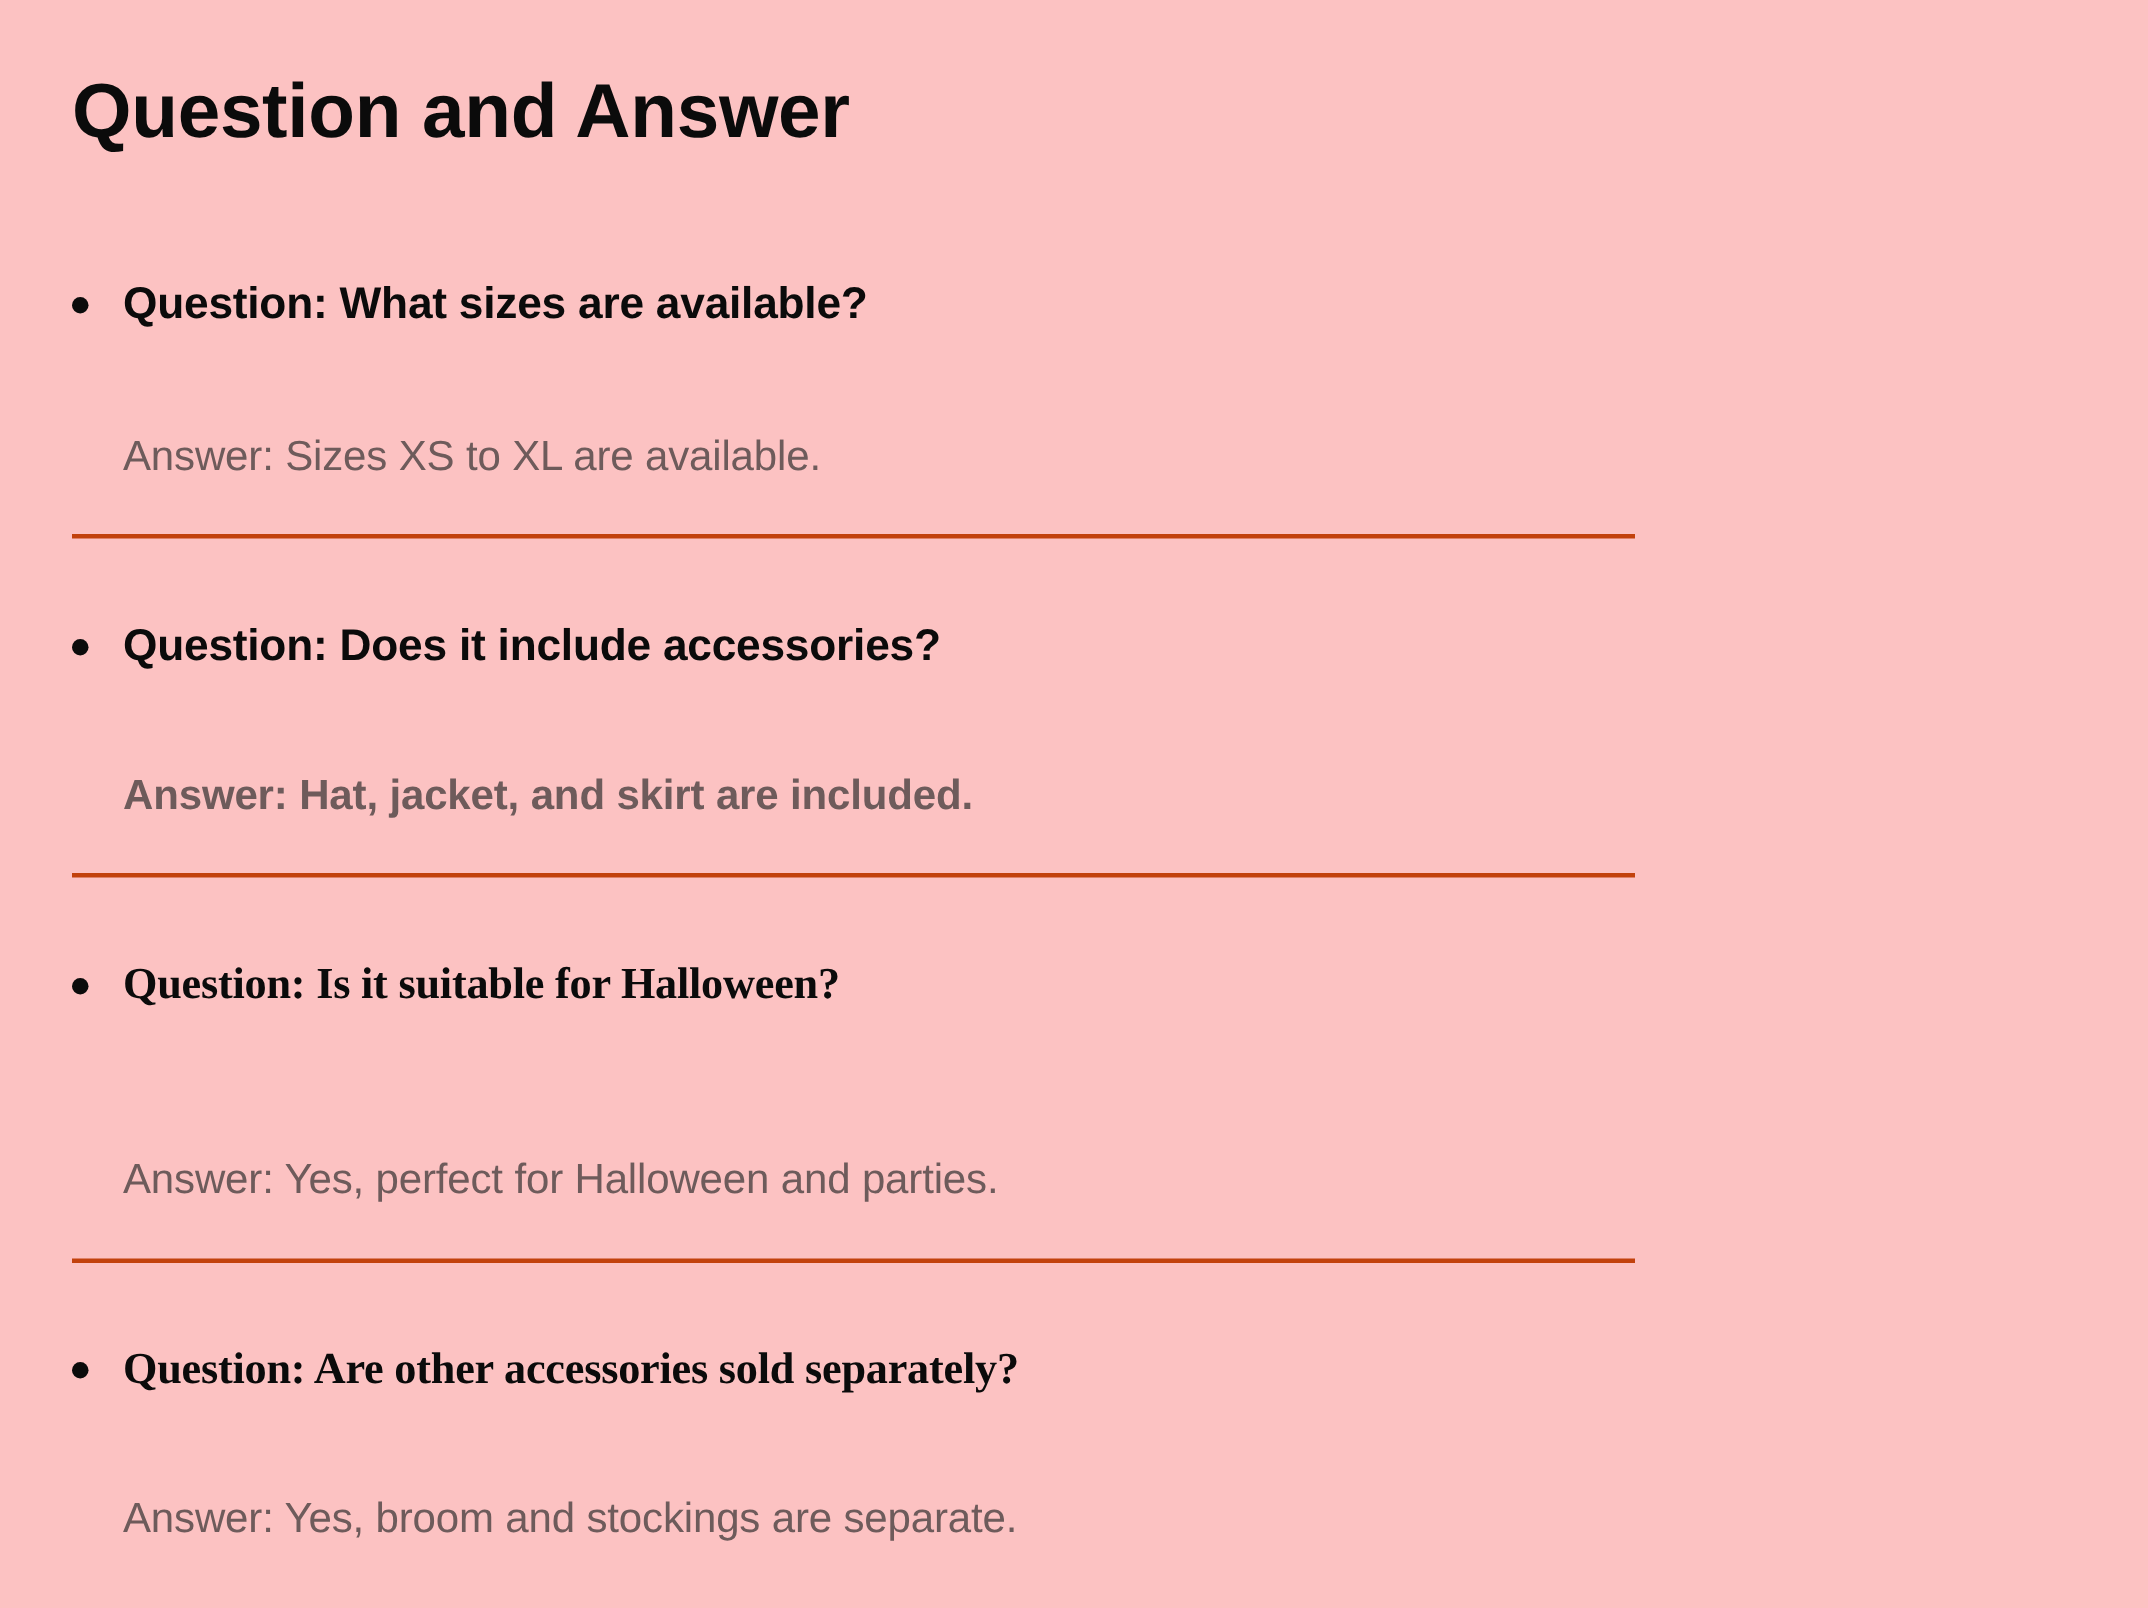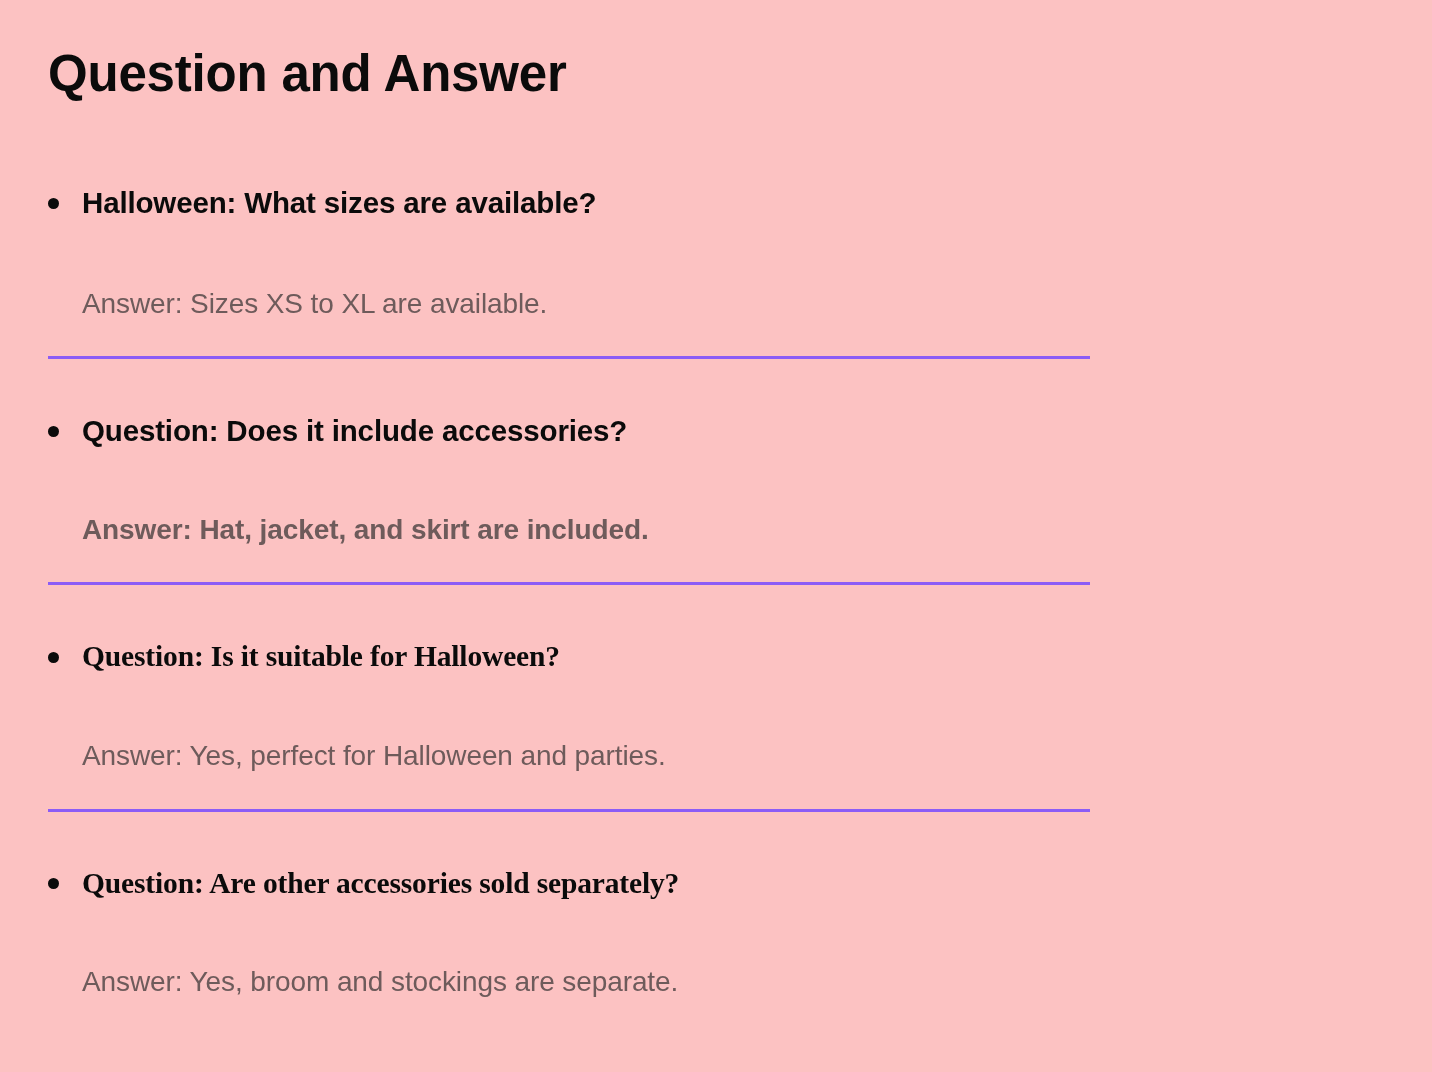--- a/index.html
+++ b/index.html
@@ -34,21 +34,21 @@
   .qa-list {
     list-style: none;
     margin: 0;
     padding: 0;
   }
   .qa-block {
     margin: 0;
     padding: 0;
   }
   .qa-block + .qa-block {
-    border-top: 3px solid #8b5cf6;
+    border-top: 3px solid #c2410c;
   }
   .qa-question {
     position: relative;
     margin: 0;
     padding: 0 0 0 34px;
     font-size: 29.5px;
     line-height: 1.28;
     font-weight: 700;
     color: #0b0b0b;
     letter-spacing: -0.15px;
@@ -73,38 +73,38 @@
     color: #6e5b5b;
     letter-spacing: -0.1px;
   }
   .block-1 .qa-question { margin-top: 80px; }
   .block-1 .qa-answer   { margin-top: 64px; margin-bottom: 34px; }
 
   .block-2 .qa-question { margin-top: 53px; }
   .block-2 .qa-answer   { margin-top: 62px; margin-bottom: 34px; font-weight: bold; }
 
   .block-3 .qa-question { margin-top: 53px; font-family: Liberation Serif, serif; }
-  .block-3 .qa-answer   { margin-top: 62px; margin-bottom: 34px; }
+  .block-3 .qa-answer   { margin-top: 92px; margin-bottom: 34px; }
 
   .block-4 .qa-question { margin-top: 53px; font-family: Liberation Serif, serif; }
   .block-4 .qa-answer   { margin-top: 62px; margin-bottom: 34px; }
 </style>
 </head>
 <body>
 
 <div class="page">
 
   <h1 class="page-title">Question and Answer</h1>
 
   <ul class="qa-list">
 
     <li class="qa-block block-1">
       <div class="qa-question">
         <span class="qa-bullet"></span>
-        <span>Halloween: What sizes are available?</span>
+        <span>Question: What sizes are available?</span>
       </div>
       <div class="qa-answer">Answer: Sizes XS to XL are available.</div>
     </li>
 
     <li class="qa-block block-2">
       <div class="qa-question">
         <span class="qa-bullet"></span>
         <span>Question: Does it include accessories?</span>
       </div>
       <div class="qa-answer">Answer: Hat, jacket, and skirt are included.</div>

